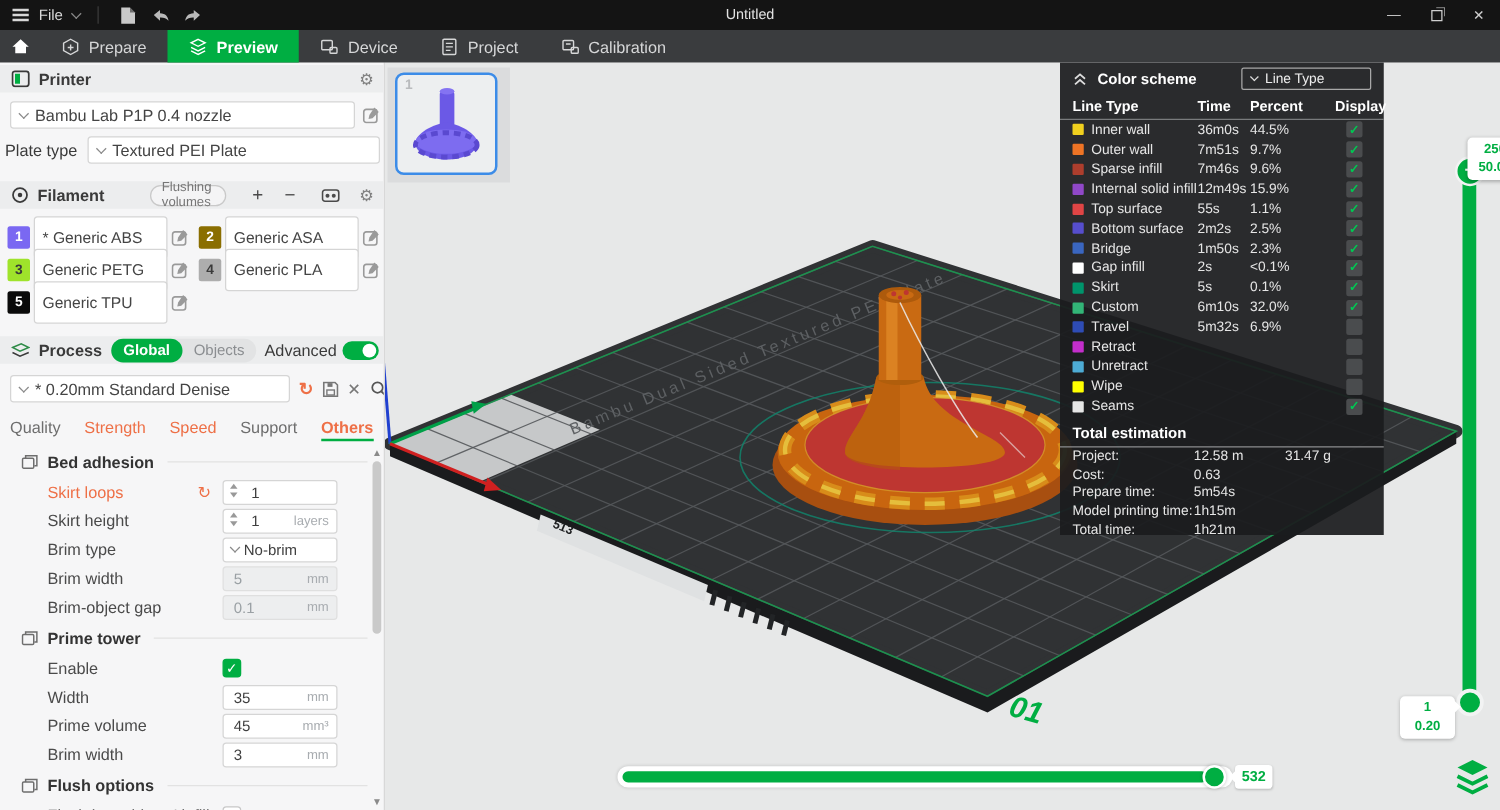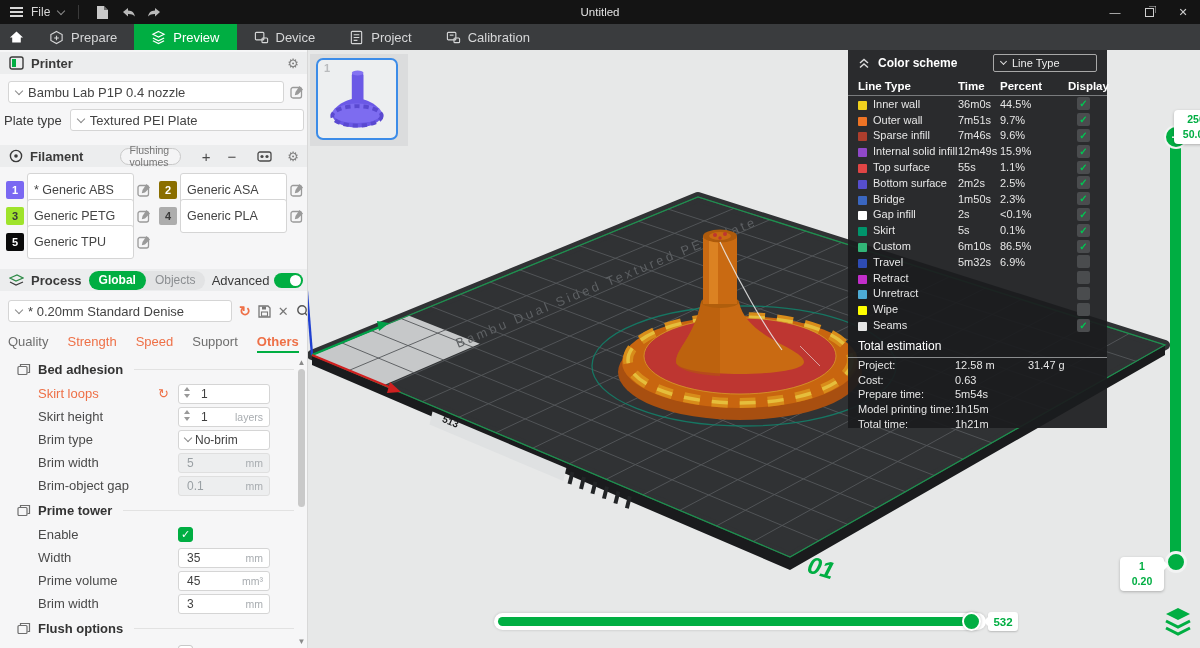--- a/index.html
+++ b/index.html
@@ -20,21 +20,21 @@
   #window-title{position:absolute;left:0;right:0;text-align:center;font-size:11.5px;color:#E2E2E2;pointer-events:none;}
   #win-controls{position:absolute;right:0;top:0;height:24px;display:flex;align-items:center;}
   #win-controls span{width:34px;height:24px;display:flex;align-items:center;justify-content:center;color:#CFCFCF;font-size:11px;}
   .max-box{width:9px;height:9px;border:1px solid #CFCFCF;box-shadow:2px -2px 0 -0.5px #141414,3px -3px 0 -1px #CFCFCF;}
 
   
   #tabbar{position:absolute;left:0;top:24px;width:1200px;height:26px;background:#3A3C3E;
     display:flex;align-items:center;z-index:20;}
   #home-tab{width:32px;height:26px;display:flex;align-items:center;justify-content:center;}
   .tab{height:26px;padding:0 17px;display:flex;align-items:center;gap:7px;color:#D6D7D8;font-size:13px;text-align:center;}
-  .tab.active{background:var(--accent);color:#fff;}
+  .tab.active{background:var(--accent);color:#fff;font-weight:bold;}
   .tab-ic{display:flex;align-items:center;}
   .tab-ic svg{stroke:currentColor;fill:none;stroke-width:1.2;}
   #tabbar-right{position:absolute;right:10px;top:27px;height:20px;display:flex;align-items:center;gap:8px;}
   .split-chev{width:17px;height:17px;border-radius:50%;background:var(--accent);display:flex;align-items:center;justify-content:center;}
   .split-chev .chev{border-color:#fff;margin-top:-2px;}
   .pill{height:20px;border-radius:10px;padding:0 14px;display:flex;align-items:center;font-size:12.5px;}
   .pill.disabled{background:#9EA1A4;color:#686C70;}
   .pill.primary{background:var(--accent);color:#fff;}
   .splitbtn{display:flex;align-items:center;gap:4px;}
 
@@ -130,26 +130,26 @@
   #legend{position:absolute;left:848px;top:50px;width:259px;height:378px;background:rgba(27,28,30,0.93);
     color:#E6E6E6;font-size:11px;z-index:5;}
   #legend-header{height:26px;display:flex;align-items:center;gap:8px;padding:0 10px;}
   #legend-title{font-weight:bold;font-size:12px;color:#fff;}
   #legend-mode{margin-left:auto;width:104px;height:18px;border:1px solid #A8A8A8;border-radius:2px;
     display:flex;align-items:center;gap:6px;padding:0 7px;color:#EDEDED;}
   #legend-mode .chev{border-color:#DDD;width:5px;height:5px;}
   #legend-cols{height:20px;display:grid;grid-template-columns:100px 42px 62px 1fr;align-items:center;
     padding:0 10px;font-weight:bold;font-size:11.5px;color:#fff;border-bottom:1px solid #797B7D;}
   .lrow{height:15.8px;display:grid;grid-template-columns:100px 42px 62px 1fr;align-items:center;padding:0 10px;}
-  .llab{display:flex;align-items:flex-end;gap:6px;white-space:nowrap;}
+  .llab{display:flex;align-items:center;gap:6px;white-space:nowrap;}
   .lsw{flex:0 0 9px;width:9px;height:9px;border-radius:1px;}
   .lcheck{width:13px;height:13px;border-radius:2px;background:#4A4C4E;margin-left:15px;
     display:flex;align-items:center;justify-content:center;font-size:10px;font-weight:bold;color:transparent;}
   .lcheck.on{color:#00C853;}
-  #total-title{height:22px;display:flex;align-items:center;padding:0 10px;font-weight:normal;font-size:12px;
+  #total-title{height:22px;display:flex;align-items:center;padding:0 10px;font-weight:bold;font-size:12px;
     color:#fff;border-bottom:1px solid #8A8C8E;margin-top:3px;}
   .trow{height:14.6px;display:grid;grid-template-columns:97px 73px auto;align-items:center;padding:0 10px;font-size:11px;}
 
   
   #vtrack{position:absolute;left:1170px;top:126px;width:11px;height:446px;background:var(--accent);border-radius:6px;z-index:6;}
   #vhandle-top{position:absolute;left:1164px;top:125px;width:24px;height:24px;border-radius:50%;
     background:var(--accent);border:2px solid #F2F3F3;color:#fff;display:flex;align-items:center;justify-content:center;
     font-size:15px;font-weight:bold;line-height:0;z-index:7;}
   #vhandle-bot{position:absolute;left:1165px;top:551px;width:22px;height:22px;border-radius:50%;
     background:var(--accent);border:3px solid #F2F3F3;z-index:7;}
@@ -487,21 +487,21 @@
         <span class="ltime">5s</span>
         <span class="lpct">0.1%</span>
         <span class="lcheck on">✓</span>
       </div>
       <div class="lrow">
         <span class="llab">
           <span class="lsw" style="background: rgb(50, 181, 119);"></span>
           <span>Custom</span>
         </span>
         <span class="ltime">6m10s</span>
-        <span class="lpct">86.5%</span>
+        <span class="lpct">32.0%</span>
         <span class="lcheck on">✓</span>
       </div>
       <div class="lrow">
         <span class="llab">
           <span class="lsw" style="background: rgb(46, 76, 181);"></span>
           <span>Travel</span>
         </span>
         <span class="ltime">5m32s</span>
         <span class="lpct">6.9%</span>
         <span class="lcheck">✓</span>

